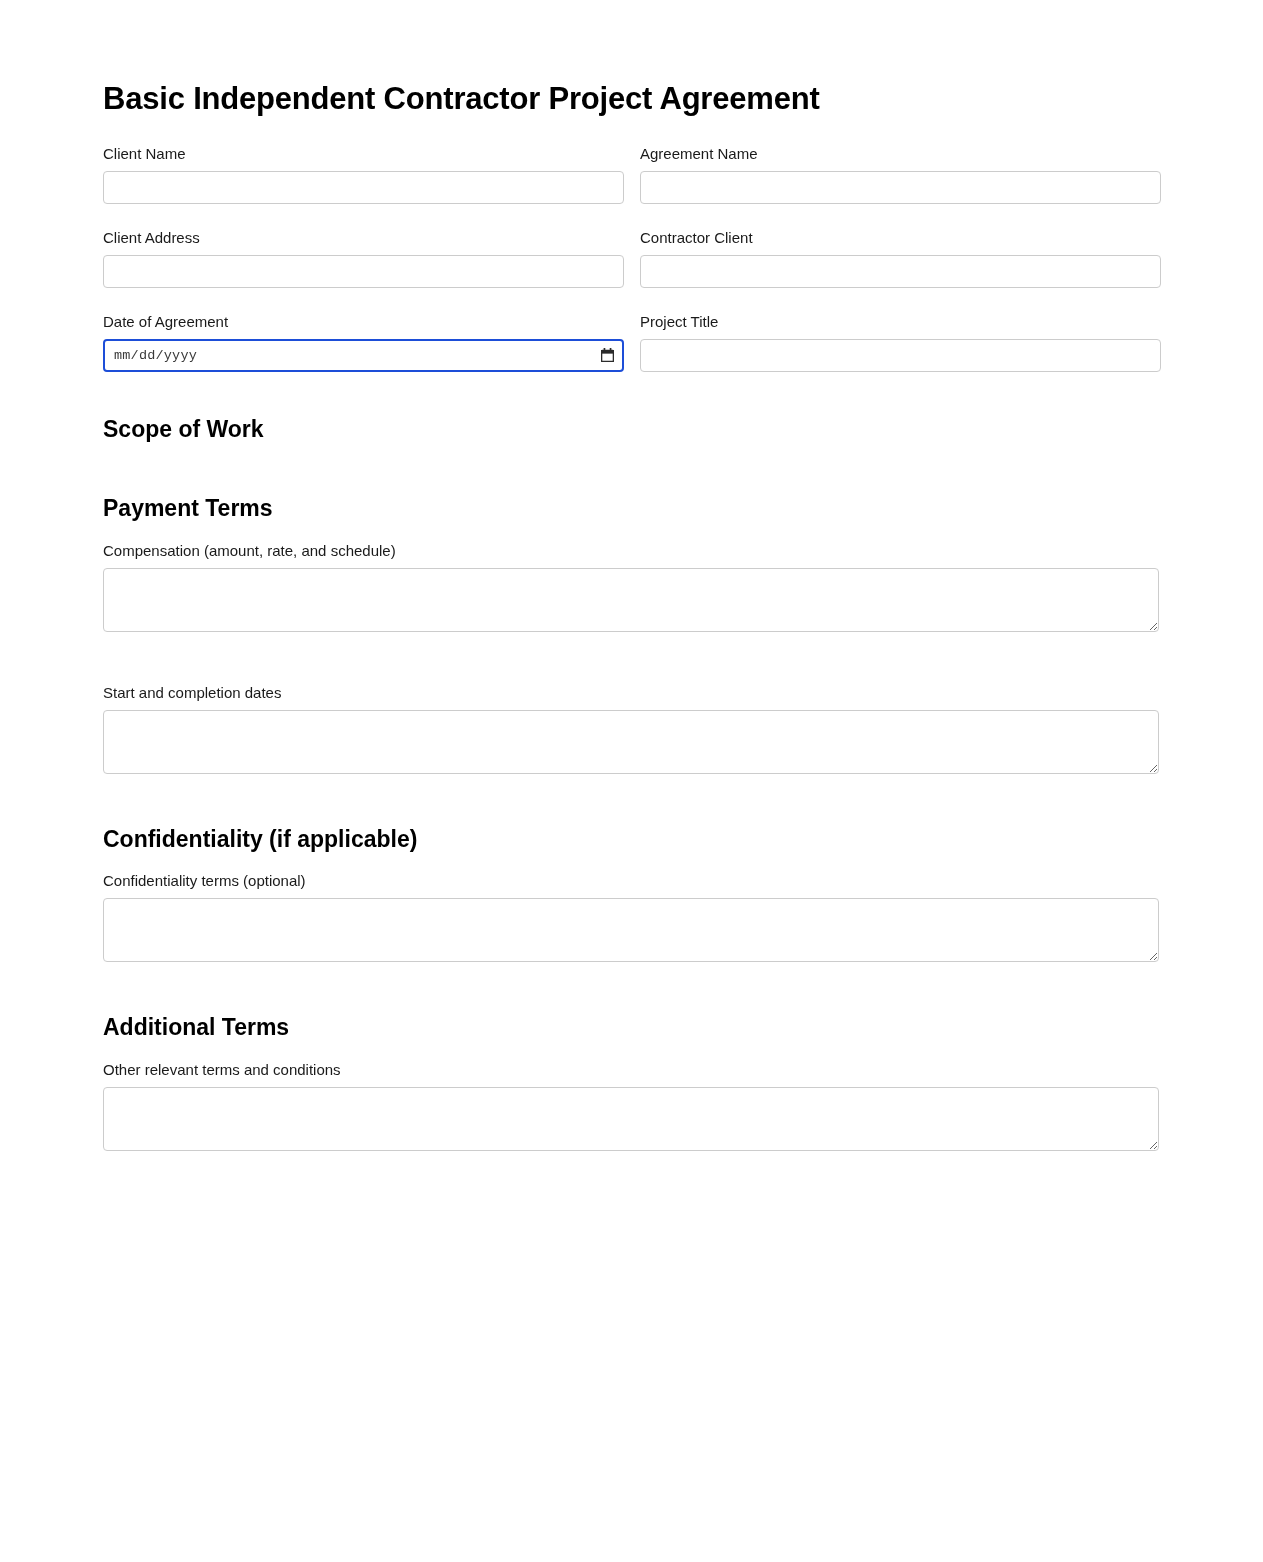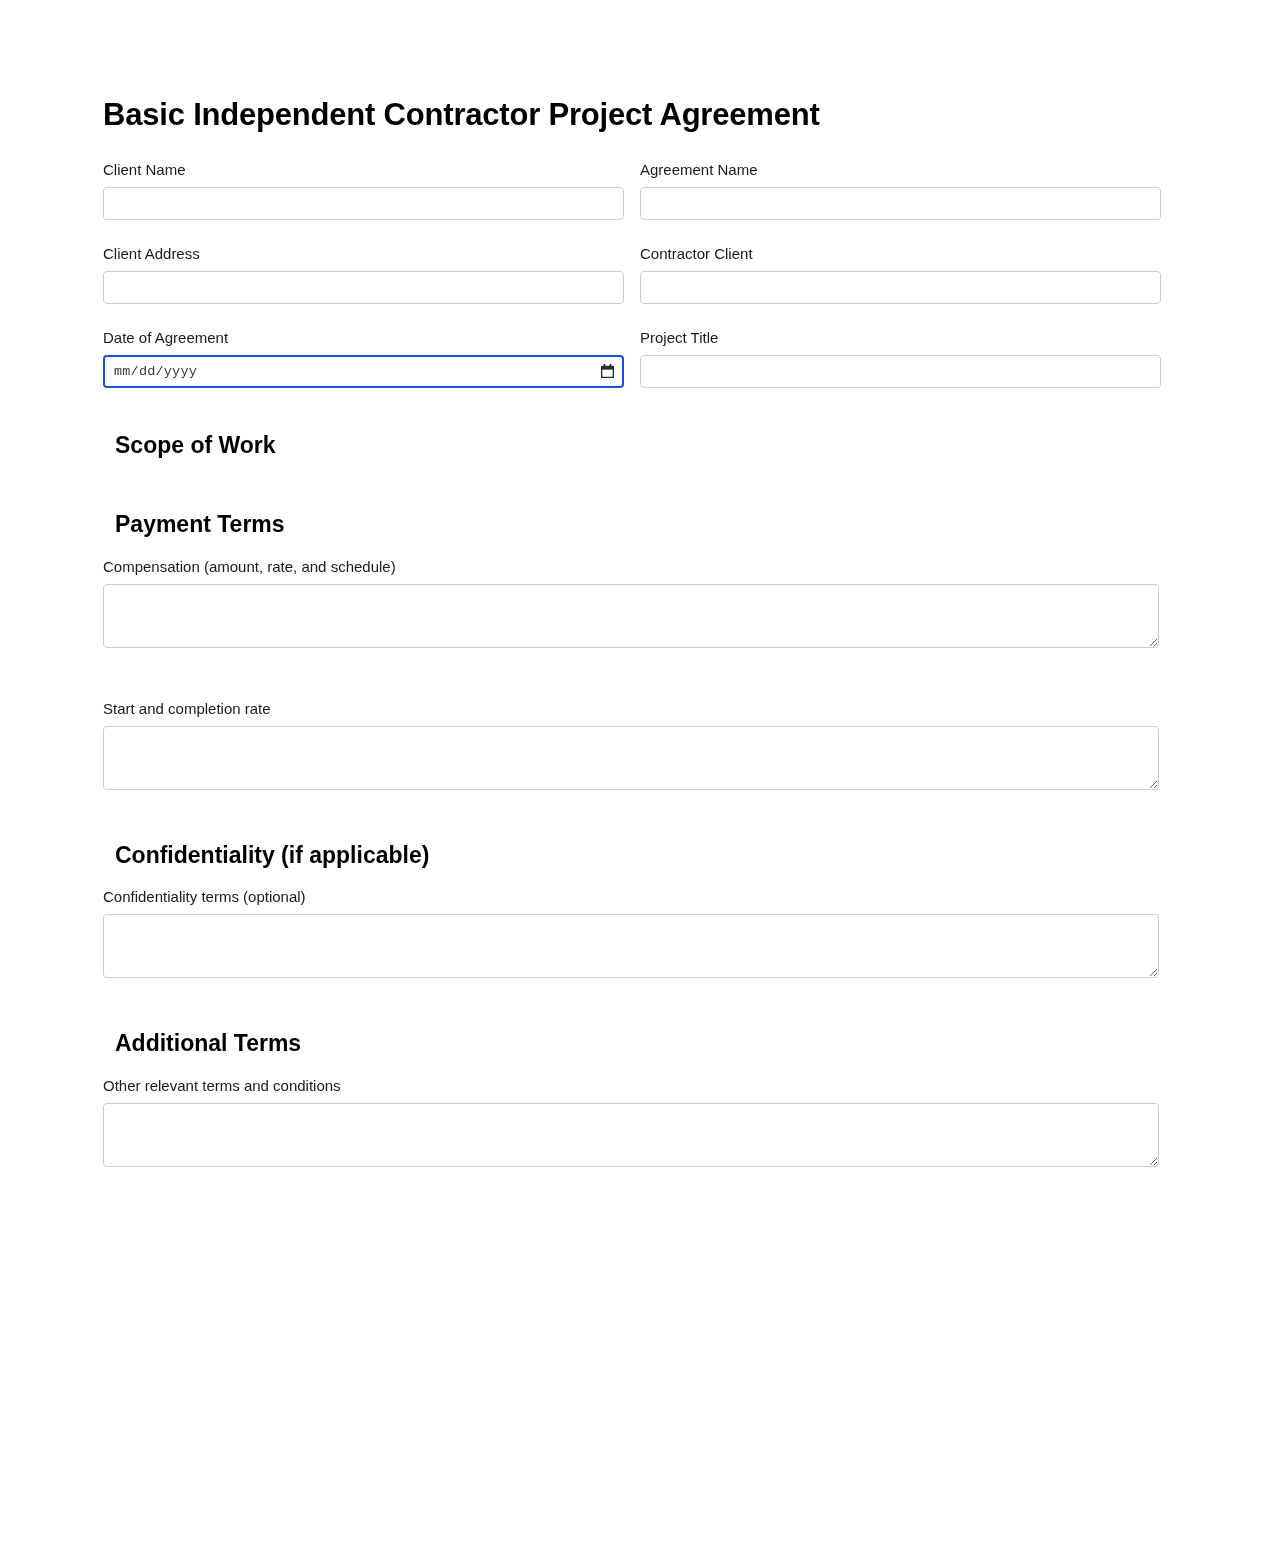--- a/index.html
+++ b/index.html
@@ -21,21 +21,21 @@
     position: relative;
     width: 1263px;
     height: 1562px;
     background: #ffffff;
   }
 
   
   .doc-clip {
     position: absolute;
     left: 0;
-    top: 16px;
+    top: 0;
     width: 1263px;
     height: 1302px;
     overflow: hidden;
   }
 
   .doc {
     position: absolute;
     left: 103px;
     top: 0;
     width: 1056px;
@@ -48,21 +48,21 @@
     color: #000000;
     margin: 0;
     padding-top: 81px;
     line-height: 1.18;
   }
 
   .section-title {
     font-size: 23px;
     font-weight: bold;
     color: #000000;
-    margin: 12px;
+    margin: 0;
     line-height: 1.2;
   }
 
   .field-label {
     display: block;
     font-size: 15px;
     line-height: 18px;
     color: #1a1a1a;
     margin: 0 0 8px 0;
     white-space: nowrap;
@@ -208,21 +208,21 @@
       <div class="sec-payment">
         <h2 class="section-title">Payment Terms</h2>
         <div class="sec-body">
           <label class="field-label">Compensation (amount, rate, and schedule)</label>
           <textarea class="text-area" placeholder="" style=""></textarea>
         </div>
       </div>
 
       <div class="sec-timeline">
         <div class="sec-body">
-          <label class="field-label">Start and completion rate</label>
+          <label class="field-label">Start and completion dates</label>
           <textarea class="text-area" placeholder="" style=""></textarea>
         </div>
       </div>
 
       <div class="sec-conf">
         <h2 class="section-title">Confidentiality (if applicable)</h2>
         <div class="sec-body">
           <label class="field-label">Confidentiality terms (optional)</label>
           <textarea class="text-area" placeholder="" style=""></textarea>
         </div>

